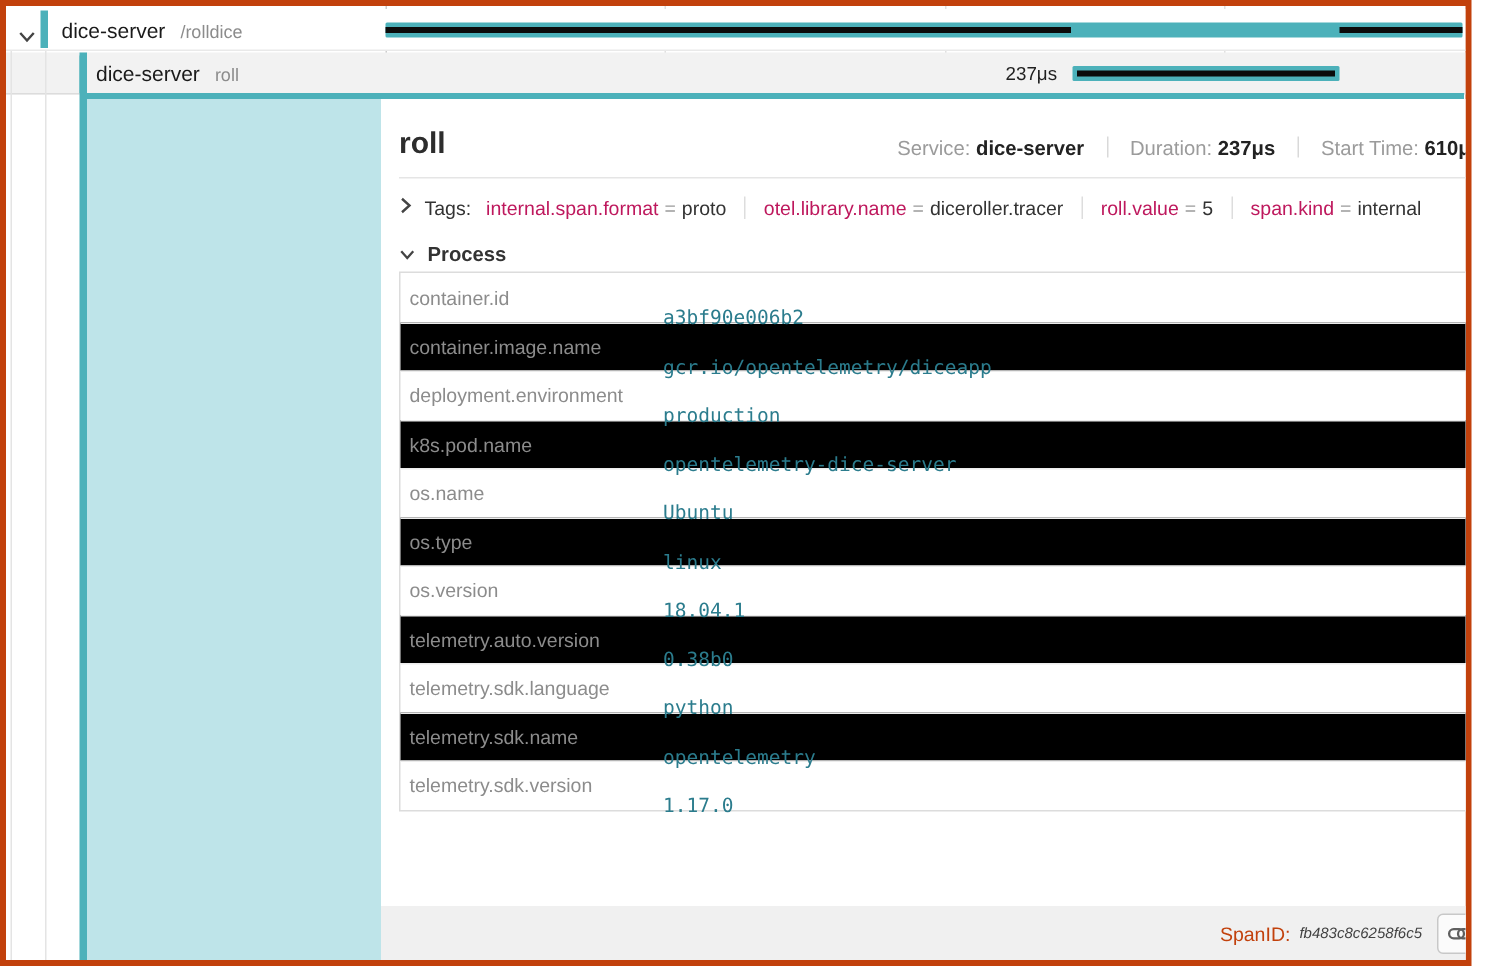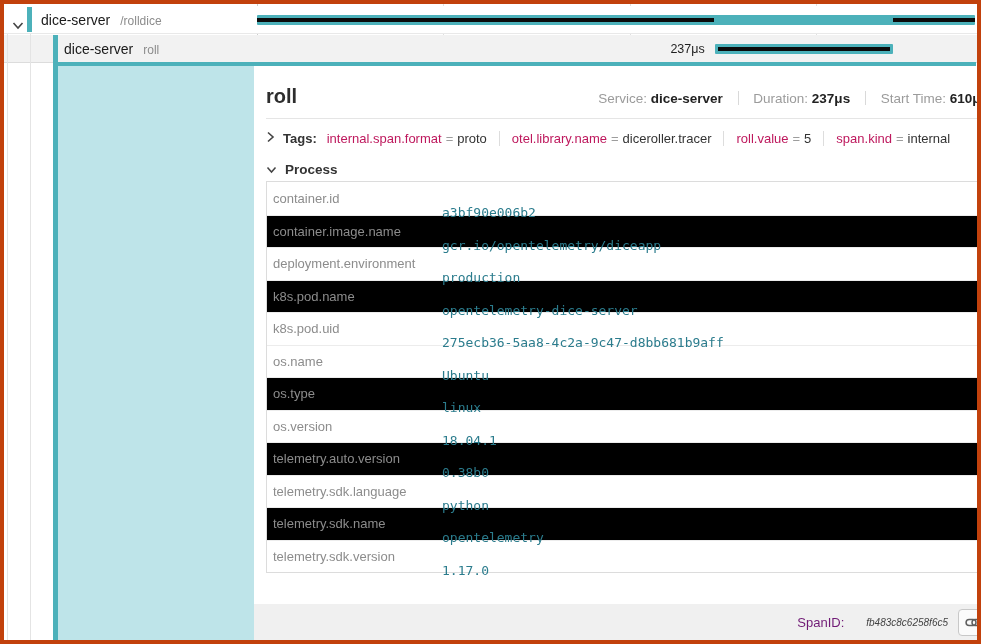--- a/index.html
+++ b/index.html
@@ -47,42 +47,42 @@
   .detail-card { position:absolute; left:250px; top:62px; width:748px; height:575px; background:#fff; }
   .detail-title { position:absolute; left:12px; top:19px; font-size:20px; font-weight:600; color:#2d2d2d; }
   .detail-meta { position:absolute; right:14px; top:25px; font-size:13.5px; white-space:nowrap; }
   .meta-label { color:#9b9b9b; }
   .meta-value { color:#222; font-weight:bold; }
   .vsep { display:inline-block; width:1px; height:14px; background:#d9d9d9; margin:0 11px; vertical-align:-2px; }
   .title-divider { position:absolute; left:12px; right:14px; top:52px; height:1px; background:#e5e5e5; }
 
   .tags-row { position:absolute; left:12px; right:14px; top:59px; height:26px;
               display:flex; align-items:center; font-size:13px; cursor:pointer; }
-  .tags-label { font-weight:bold; color:#333; margin:0 10px 0 8px; }
+  .tags-label { font-weight:normal; color:#333; margin:0 10px 0 8px; }
   .tag-item { white-space:nowrap; }
   .tag-key { color:#be185d; }
   .tag-eq { color:#9d9d9d; margin:0 4px; }
   .tag-val { color:#333; }
   .tag-sep { display:inline-block; width:1px; height:15px; background:#ddd; margin:0 12px; }
 
   .process-header { position:absolute; left:12px; top:92px; height:22px; display:flex;
                     align-items:center; font-size:13.5px; cursor:pointer; }
   .process-label { font-weight:bold; color:#333; margin-left:8px;text-align:center; }
 
   .process-table { position:absolute; left:12px; top:115px; width:723px; border:1px solid #dcdcdc; background:#fff; }
   .prow { height:32.5px; display:flex; align-items:center; border-top:1px solid #ececec; }
   .prow:first-child { border-top:none; }
   .prow.alt { background:#000000; }
   .pkey { width:175px; padding-left:6px; font-size:13px; color:#8c8c8c; flex:none; }
   .pval { flex:1; font-size:13px; color:#2b7c8d;
           font-family:"DejaVu Sans Mono","Liberation Mono",monospace;margin-top:28px; }
 
   .card-footer { position:absolute; left:0; right:0; top:538px; height:37px; background:#f0f0f0;
                  display:flex; align-items:center; justify-content:flex-end; padding-right:13px; }
-  .spanid-label { font-size:13px; color:#701a75; margin-right:22px; }
+  .spanid-label { font-size:13px; color:#c2410c; margin-right:6px; }
   .spanid-value { font-size:10px; color:#424242;font-style:italic; }
   .link-btn { margin-left:10px; width:31px; height:27px; border:1px solid #c8c8c8; border-radius:4px;
               background:#fbfbfb; display:flex; align-items:center; justify-content:center; cursor:pointer; }
 
   .bottom-bar { position:absolute; left:0; right:0; top:637px; height:3px; background:#5c686e; }
 </style>
 </head>
 <body>
 
 <div class="page">
@@ -196,24 +196,20 @@
         </div>
       <div class="prow">
           <div class="pkey">deployment.environment</div>
           <div class="pval">production</div>
         </div>
       <div class="prow alt">
           <div class="pkey">k8s.pod.name</div>
           <div class="pval">opentelemetry-dice-server</div>
         </div>
       <div class="prow">
-          <div class="pkey">k8s.pod.uid</div>
-          <div class="pval">275ecb36-5aa8-4c2a-9c47-d8bb681b9aff</div>
-        </div>
-      <div class="prow">
           <div class="pkey">os.name</div>
           <div class="pval">Ubuntu</div>
         </div>
       <div class="prow alt">
           <div class="pkey">os.type</div>
           <div class="pval">linux</div>
         </div>
       <div class="prow">
           <div class="pkey">os.version</div>
           <div class="pval">18.04.1</div>

